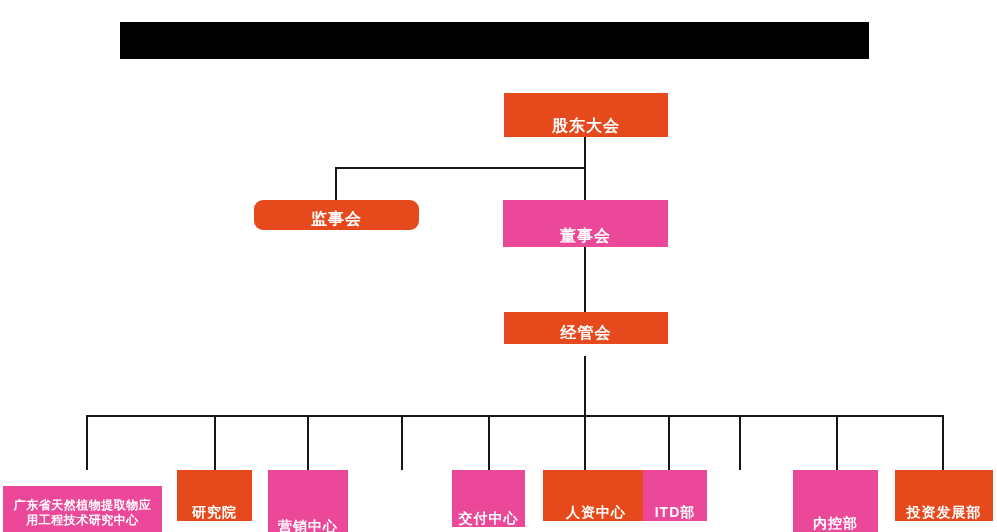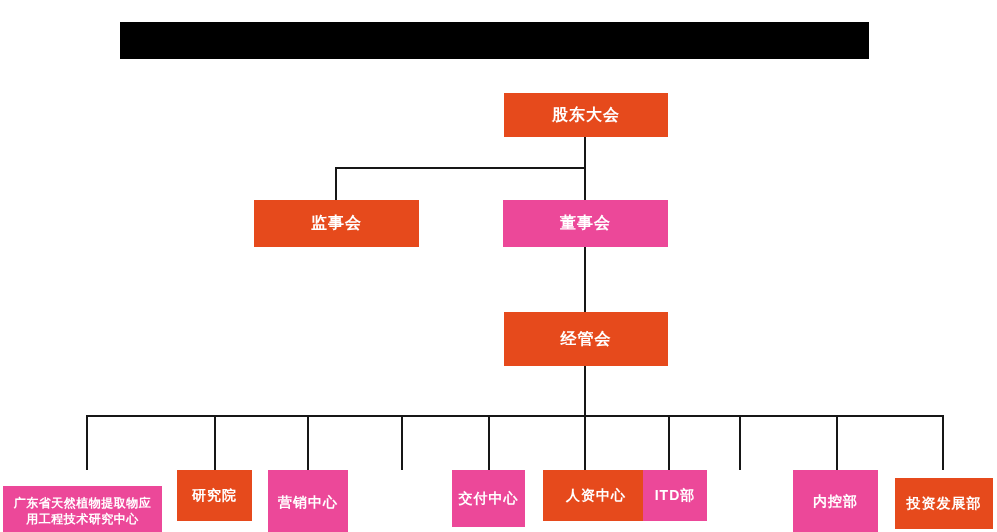--- a/index.html
+++ b/index.html
@@ -20,50 +20,50 @@
     width: 749px; height: 37px;
     background: #000000;
   }
   .line {
     position: absolute;
     background: #161616;
   }
   .node {
     position: absolute;
     display: flex;
-    align-items: center;
+    align-items: flex-end;
     justify-content: center;
     text-align: center;
     color: #ffffff;
     font-weight: bold;
     letter-spacing: 1px;
     line-height: 1.3;
   }
   .node.dark  { background: #E64A1C; }
   .node.light { background: #ec4899; }
   .lv-main { font-size: 16px; }
   .lv-dept { font-size: 14px; }
   .lv-dept-small { font-size: 12px; letter-spacing: 0.5px; padding: 8px 10px; margin-top: 16px; }
 
   
   #n-shareholders { left: 504px; top: 93px;  width: 164px; height: 44px; }
-  #n-supervisory  { left: 254px; top: 200px; width: 165px; height: 47px; }
+  #n-supervisory  { left: 254px; top: 200px; width: 165px; height: 30px; border-radius: 9px; }
   #n-board        { left: 503px; top: 200px; width: 165px; height: 47px; }
-  #n-management   { left: 504px; top: 312px; width: 164px; height: 54px; }
+  #n-management   { left: 504px; top: 312px; width: 164px; height: 32px; }
 
   #d0 { left: 3px;   top: 470px; width: 159px; height: 51px; }
   #d1 { left: 177px; top: 470px; width: 75px;  height: 51px; }
   #d2 { left: 268px; top: 470px; width: 80px;  height: 65px; }
   #d3 { left: 365px; top: 470px; width: 73px;  height: 51px; }
   #d4 { left: 452px; top: 470px; width: 73px;  height: 57px; }
   #d5 { left: 543px; top: 470px; width: 106px;  height: 51px; }
   #d6 { left: 643px; top: 470px; width: 64px;  height: 51px; }
   #d7 { left: 710px; top: 470px; width: 60px;  height: 51px; }
   #d8 { left: 793px; top: 470px; width: 85px;  height: 62px; }
-  #d9 { left: 895px; top: 470px; width: 98px;  height: 51px; margin-top: 8px; }
+  #d9 { left: 895px; top: 470px; width: 98px;  height: 51px; }
 
   
   #c-v-top        { left: 584px; top: 137px; width: 2px;   height: 63px; }
   #c-h-top        { left: 335px; top: 167px; width: 251px; height: 2px;  }
   #c-v-supervisory{ left: 335px; top: 167px; width: 2px;   height: 33px; }
   #c-v-board      { left: 584px; top: 247px; width: 2px;   height: 65px; }
   #c-v-center     { left: 584px; top: 356px; width: 2px;   height: 114px;}
   #c-h-bottom     { left: 86px;  top: 415px; width: 858px; height: 2px;  }
   #c-d0 { left: 86px;  top: 415px; width: 2px; height: 55px; }
   #c-d1 { left: 214px; top: 415px; width: 2px; height: 55px; }

